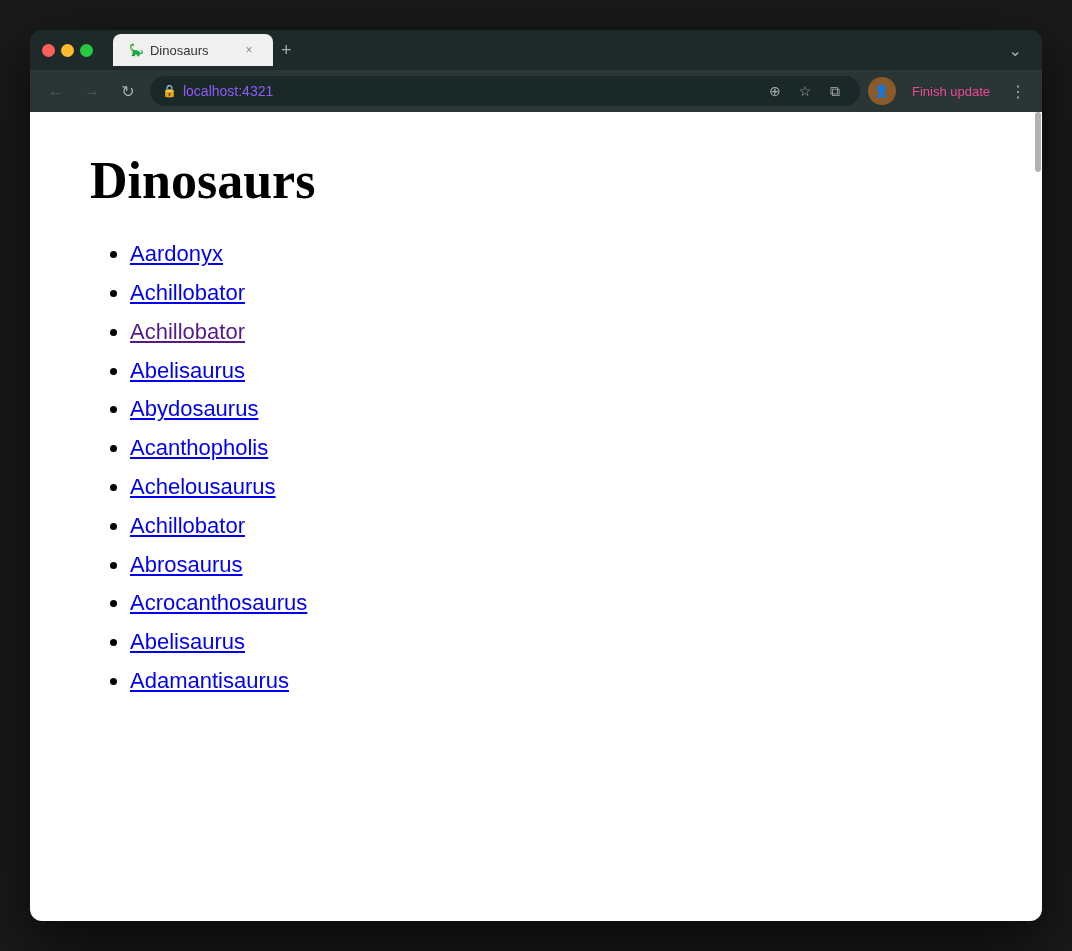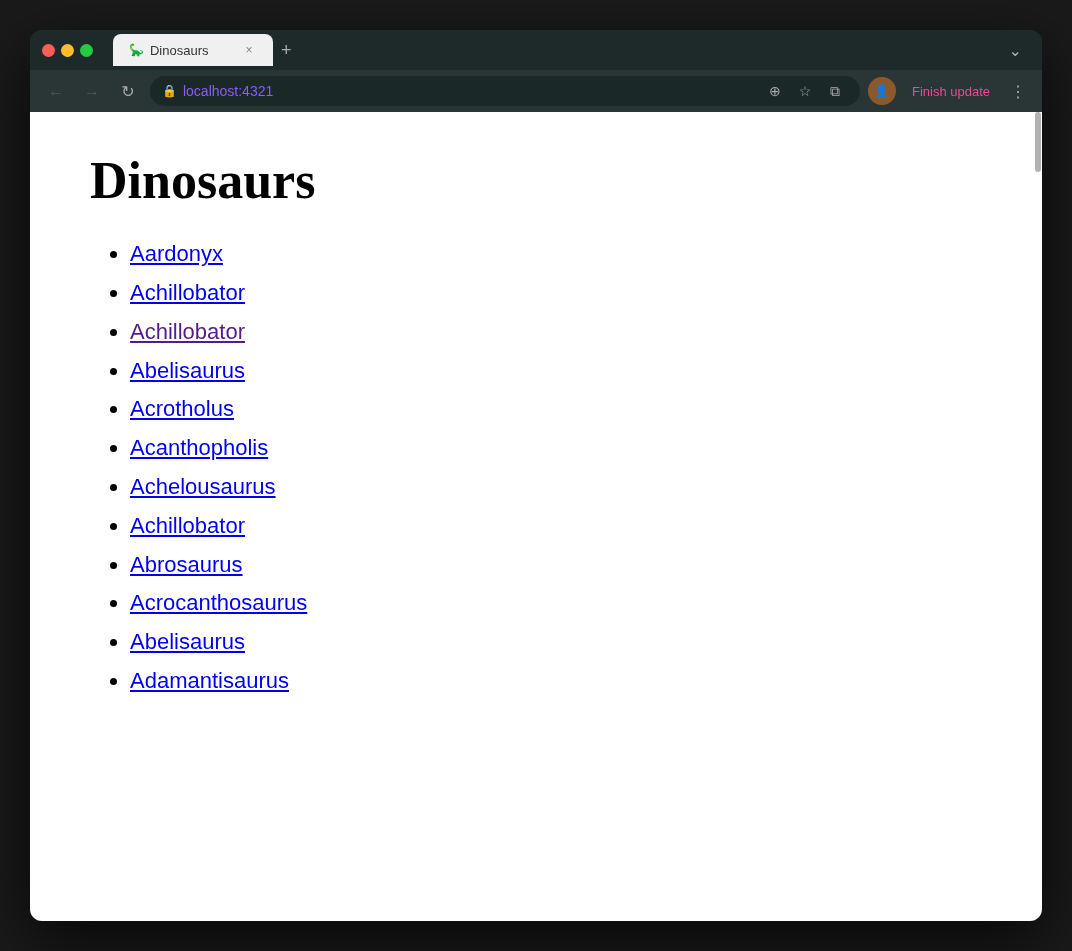--- a/index.html
+++ b/index.html
@@ -341,21 +341,21 @@
   </div>
 
   <div class="page-content">
     <div class="page-inner">
       <h1 class="page-title">Dinosaurs</h1>
       <ul class="dino-list" id="dino-list">
       <li><a href="#">Aardonyx</a></li>
           <li><a href="#">Achillobator</a></li>
           <li><a href="#" class="visited">Achillobator</a></li>
           <li><a href="#">Abelisaurus</a></li>
-          <li><a href="#">Acrotholus</a></li>
+          <li><a href="#">Abydosaurus</a></li>
           <li><a href="#">Acanthopholis</a></li>
           <li><a href="#">Achelousaurus</a></li>
           <li><a href="#">Achillobator</a></li>
           <li><a href="#">Abrosaurus</a></li>
           <li><a href="#">Acrocanthosaurus</a></li>
           <li><a href="#">Abelisaurus</a></li>
           <li><a href="#">Adamantisaurus</a></li>
         </ul>
     </div>
     <div class="scrollbar-track">

